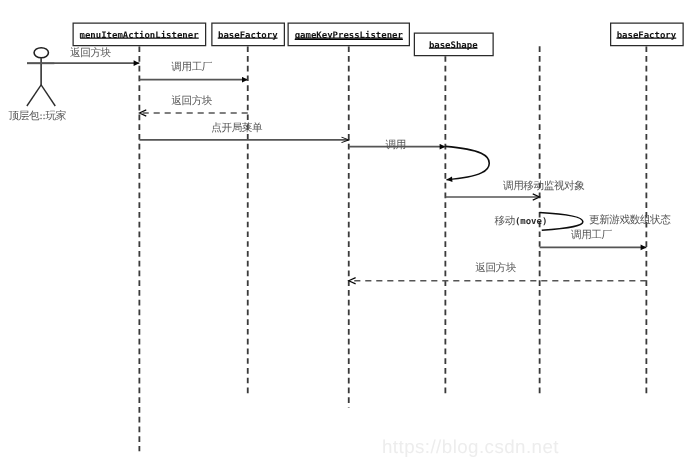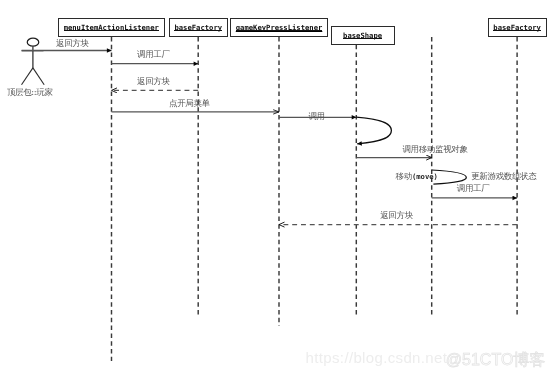--- a/index.html
+++ b/index.html
@@ -97,16 +97,13 @@
   <div class="msglabel" style="left:169px;top:98.6px;">点开局菜单</div>
   <div class="msglabel" style="left:308.4px;top:112px;">调用</div>
   <div class="msglabel" style="left:395.6px;top:127.6px;margin-top:44px;"><span>移动</span><span class="mono">(move)</span></div>
   <div class="msglabel" style="left:358.4px;top:145.3px;margin-left:44px;">调用移动监视对象</div>
   <div class="msglabel" style="left:471.2px;top:172.1px;">更新游戏数组状态</div>
   <div class="msglabel" style="left:456.8px;top:184.1px;">调用工厂</div>
   <div class="msglabel" style="left:380.2px;top:211.3px;">返回方块</div>
 
   <div class="wm" style="left:305.6px;top:349.3px;font-size:15px;letter-spacing:0.35px;
               color:#ededed;font-family:'Liberation Sans',sans-serif;">https://blog.csdn.net</div>
-  <div class="wm" style="left:445.8px;top:350.2px;font-size:16px;letter-spacing:0;
-              color:transparent;-webkit-text-stroke:0.75px #e3e3e3;
-              font-family:'Liberation Sans',sans-serif;">@51CTO博客</div>
 </div>
 
 </body></html>

